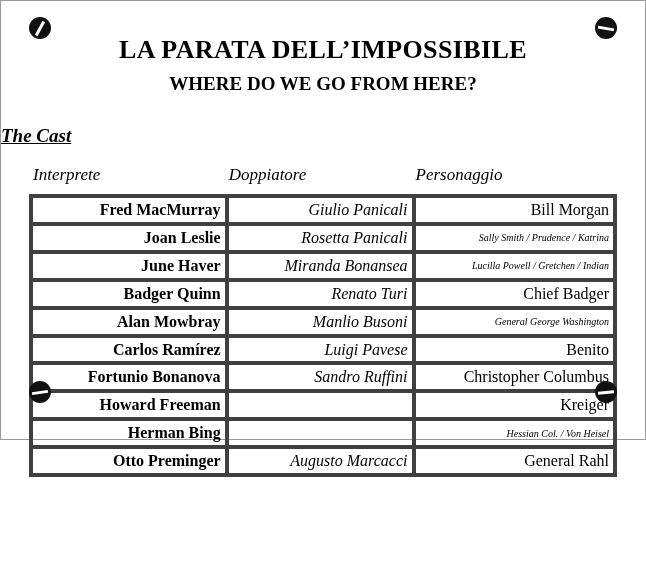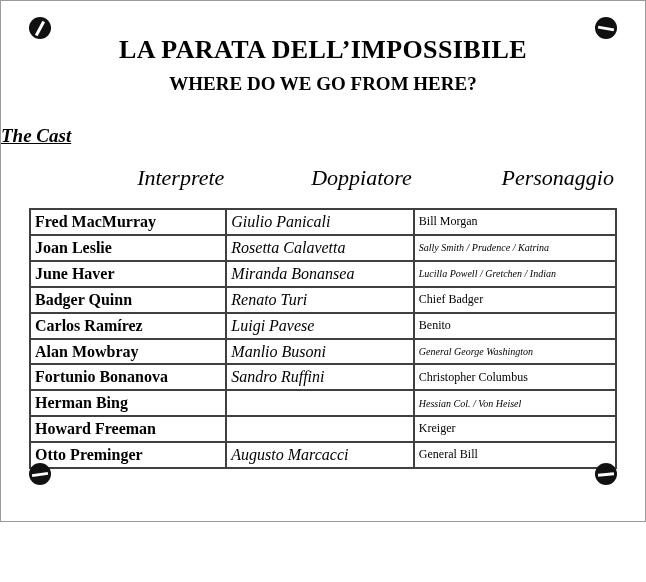--- a/index.html
+++ b/index.html
@@ -9,21 +9,21 @@
   body {
     width: 646px;
     height: 582px;
     background: #ffffff;
     font-family: "Liberation Serif", serif;
     overflow: hidden;
   }
   .page {
     position: relative;
     width: 646px;
-    height: 522px;
+    height: 440px;
     box-sizing: border-box;
     border: 1px solid #9a9a9a;
     background: #ffffff;
   }
   
   .screw {
     position: absolute;
     width: 22px;
     height: 22px;
     border-radius: 50%;
@@ -79,42 +79,42 @@
     table-layout: fixed;
   }
   table.cast col.c1 { width: 33.5%; }
   table.cast col.c2 { width: 32%; }
   table.cast col.c3 { width: 34.5%; }
 
   table.cast thead th {
     border: none;
     font-style: italic;
     font-weight: normal;
-    font-size: 22px;
-    padding: 4px 2px 17px 2px;
+    font-size: 17px;
+    padding: 4px 2px 9px 2px;
+    text-align: left;
+  }
+  table.cast tbody td {
+    border: 4px solid #404040;
+    padding: 3px 4px;
     text-align: right;
-  }
-  table.cast tbody td {
-    border: 2px solid #404040;
-    padding: 3px 4px;
-    text-align: left;
     vertical-align: middle;
     line-height: 1.12;
   }
   td.interprete {
     font-weight: bold;
     font-size: 16px;
   }
   td.doppiatore {
     font-style: italic;
     font-size: 16px;
     margin-top: 36px;
   }
   td.personaggio {
-    font-size: 12px;
+    font-size: 16px;
   }
   td.small {
     font-size: 10px;
     font-style: italic;
   }
 </style>
 </head>
 <body>
 
 <div class="page">
@@ -144,60 +144,60 @@
         </tr>
       </thead>
       <tbody>
         <tr>
           <td class="interprete">Fred MacMurray</td>
           <td class="doppiatore">Giulio Panicali</td>
           <td class="personaggio">Bill Morgan</td>
         </tr>
         <tr>
           <td class="interprete">Joan Leslie</td>
-          <td class="doppiatore">Rosetta Calavetta</td>
+          <td class="doppiatore">Rosetta Panicali</td>
           <td class="personaggio small">Sally Smith / Prudence / Katrina</td>
         </tr>
         <tr>
           <td class="interprete">June Haver</td>
           <td class="doppiatore">Miranda Bonansea</td>
           <td class="personaggio small">Lucilla Powell / Gretchen / Indian</td>
         </tr>
         <tr>
           <td class="interprete">Badger Quinn</td>
           <td class="doppiatore">Renato Turi</td>
           <td class="personaggio">Chief Badger</td>
         </tr>
         <tr>
+          <td class="interprete">Alan Mowbray</td>
+          <td class="doppiatore">Manlio Busoni</td>
+          <td class="personaggio small">General George Washington</td>
+        </tr>
+        <tr>
           <td class="interprete">Carlos Ramírez</td>
           <td class="doppiatore">Luigi Pavese</td>
           <td class="personaggio">Benito</td>
         </tr>
         <tr>
-          <td class="interprete">Alan Mowbray</td>
-          <td class="doppiatore">Manlio Busoni</td>
-          <td class="personaggio small">General George Washington</td>
-        </tr>
-        <tr>
           <td class="interprete">Fortunio Bonanova</td>
           <td class="doppiatore">Sandro Ruffini</td>
           <td class="personaggio">Christopher Columbus</td>
         </tr>
         <tr>
+          <td class="interprete">Howard Freeman</td>
+          <td class="doppiatore"></td>
+          <td class="personaggio">Kreiger</td>
+        </tr>
+        <tr>
           <td class="interprete">Herman Bing</td>
           <td class="doppiatore"></td>
           <td class="personaggio small">Hessian Col. / Von Heisel</td>
         </tr>
         <tr>
-          <td class="interprete">Howard Freeman</td>
-          <td class="doppiatore"></td>
-          <td class="personaggio">Kreiger</td>
-        </tr>
-        <tr>
           <td class="interprete">Otto Preminger</td>
           <td class="doppiatore">Augusto Marcacci</td>
-          <td class="personaggio">General Bill</td>
+          <td class="personaggio">General Rahl</td>
         </tr>
       </tbody>
     </table>
   </div>
 
 </div>
 
 </body></html>

